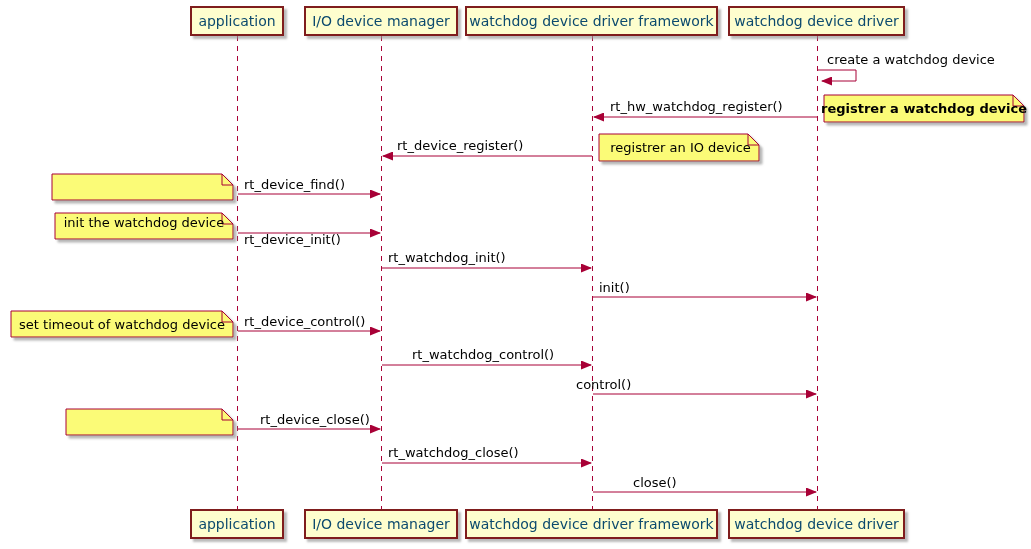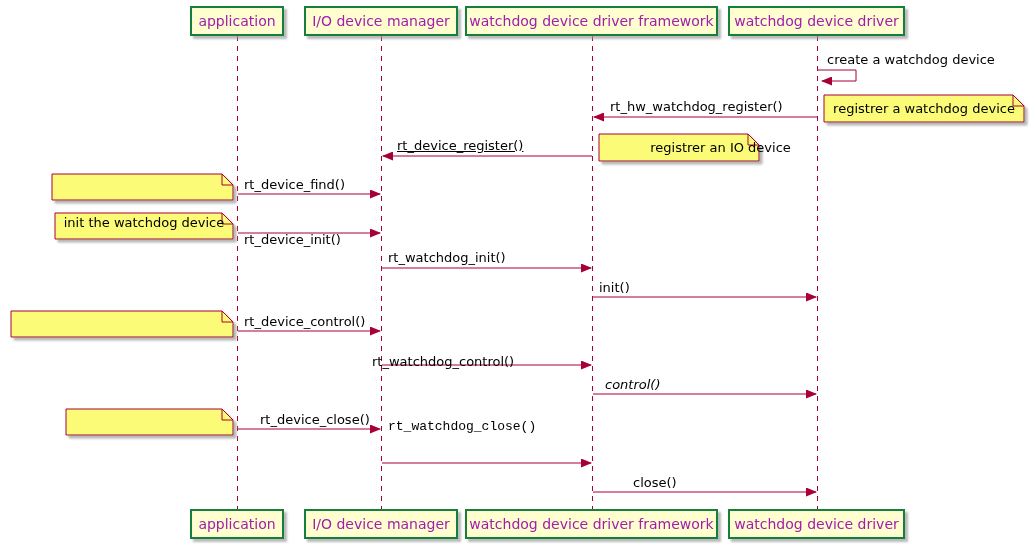--- a/index.html
+++ b/index.html
@@ -16,23 +16,23 @@
     overflow: hidden;
   }
   .canvas svg.layer {
     position: absolute;
     left: 0; top: 0;
   }
   .participant {
     position: absolute;
     box-sizing: border-box;
     background: #FEFECE;
-    border: 2px solid #15803d;
+    border: 2px solid #7f1d1d;
     box-shadow: 3px 3px 2px rgba(150,150,150,0.65);
-    color: #a21caf;
+    color: #0c4a6e;
     font-size: 14px;
     text-align: center;
     display: flex;
     align-items: center;
     justify-content: center;
     white-space: nowrap;
   }
   .msg-label {
     position: absolute;
     color: #000000;
@@ -120,29 +120,30 @@
   <div class="participant" style="left:465px;top:6px;width:253px;height:30px;">watchdog device driver framework</div>
   <div class="participant" style="left:728px;top:6px;width:177px;height:30px;">watchdog device driver</div>
 
   <div class="participant" style="left:190px;top:509px;width:94px;height:30px;">application</div>
   <div class="participant" style="left:304px;top:509px;width:154px;height:30px;">I/O device manager</div>
   <div class="participant" style="left:465px;top:509px;width:253px;height:30px;">watchdog device driver framework</div>
   <div class="participant" style="left:728px;top:509px;width:177px;height:30px;">watchdog device driver</div>
 
   <div class="msg-label" style="left:610px;top:99px;">rt_hw_watchdog_register()</div>
   <div class="msg-label" style="left:827px;top:52px;">create a watchdog device</div>
-  <div class="msg-label" style="left:397px;top:138px;text-decoration:underline;">rt_device_register()</div>
+  <div class="msg-label" style="left:397px;top:138px;">rt_device_register()</div>
   <div class="msg-label" style="left:244px;top:177px;">rt_device_find()</div>
   <div class="msg-label" style="left:244px;top:232px;">rt_device_init()</div>
   <div class="msg-label" style="left:388px;top:250px;">rt_watchdog_init()</div>
   <div class="msg-label" style="left:599px;top:280px;">init()</div>
   <div class="msg-label" style="left:244px;top:314px;text-align:center;">rt_device_control()</div>
-  <div class="msg-label" style="left:372px;top:347px;margin-top:7px;">rt_watchdog_control()</div>
-  <div class="msg-label" style="left:605px;top:377px;font-style:italic;">control()</div>
+  <div class="msg-label" style="left:412px;top:347px;">rt_watchdog_control()</div>
+  <div class="msg-label" style="left:576px;top:377px;">control()</div>
   <div class="msg-label" style="left:260px;top:412px;">rt_device_close()</div>
-  <div class="msg-label" style="left:388px;top:419px;font-family:Liberation Mono, monospace;">rt_watchdog_close()</div>
+  <div class="msg-label" style="left:388px;top:445px;">rt_watchdog_close()</div>
   <div class="msg-label" style="left:633px;top:475px;">close()</div>
 
-  <div class="note-label" style="left:824px;top:95px;width:200px;height:27px;">registrer a watchdog device</div>
-  <div class="note-label" style="left:599px;top:134px;width:163px;height:27px;margin-left:40px;">registrer an IO device</div>
+  <div class="note-label" style="left:824px;top:95px;width:200px;height:27px;font-weight:bold;">registrer a watchdog device</div>
+  <div class="note-label" style="left:599px;top:134px;width:163px;height:27px;">registrer an IO device</div>
   <div class="note-label" style="left:55px;top:213px;width:178px;height:18px;">init the watchdog device</div>
+  <div class="note-label" style="left:11px;top:311px;width:222px;height:26px;">set timeout of watchdog device</div>
 
 </div>
 
 </body></html>

